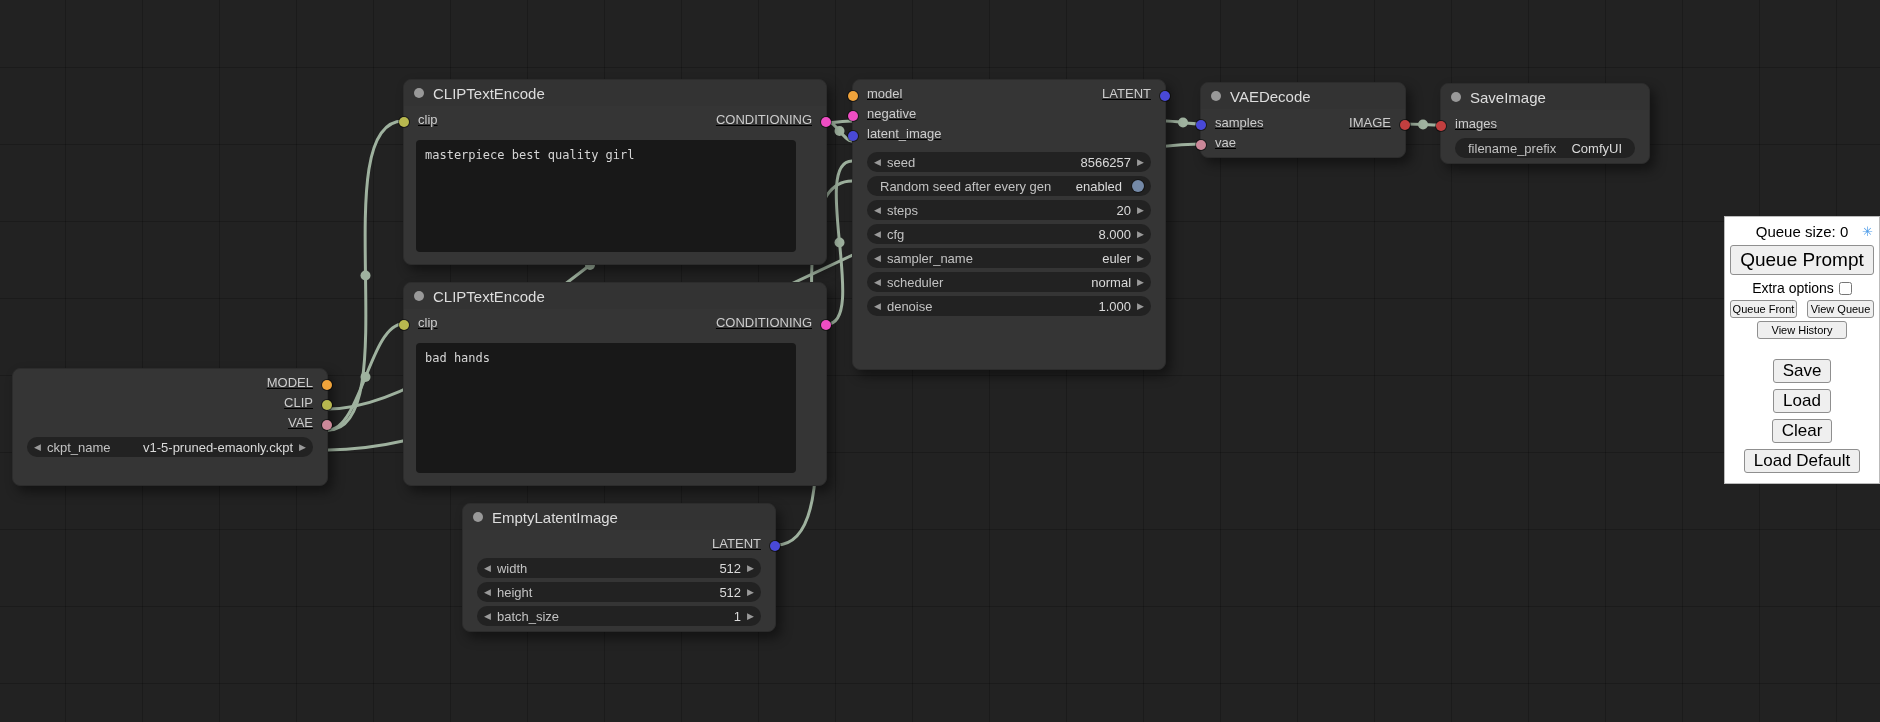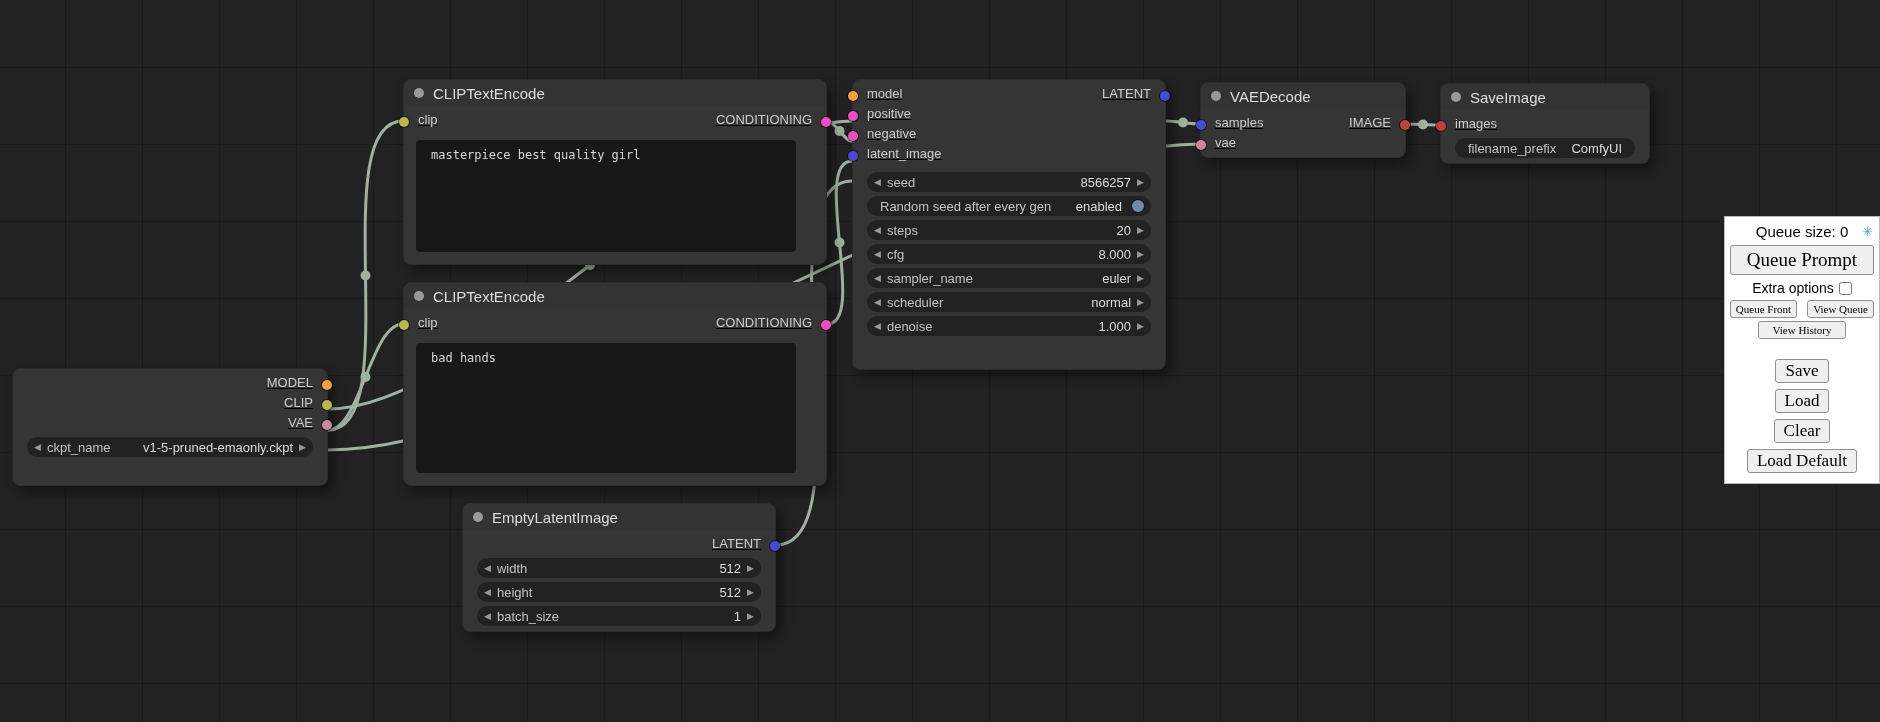--- a/index.html
+++ b/index.html
@@ -61,34 +61,34 @@
   .arrow{color:#9a9a9a;font-size:9px;line-height:1;flex:0 0 auto;}
   .w-label{color:#c2c2c2;margin:16px 6px;white-space:nowrap;flex:0 0 auto;}
   .w-value{flex:1 1 auto;text-align:right;color:#dadada;margin-right:6px;white-space:nowrap;overflow:hidden;}
   .toggle-dot{width:12px;height:12px;border-radius:50%;flex:0 0 auto;margin-left:4px;box-shadow:0 0 0 1px rgba(0,0,0,0.4);}
 
   .prompt-box{
     flex:1 1 auto;margin:8px 30px 12px 12px;
     background:#181818;color:#d6d6d6;
     border:none;border-radius:4px;resize:none;
     font-family:"DejaVu Sans Mono",monospace;font-size:12px;
-    padding:8px 15px;outline:none;
+    padding:8px 9px;outline:none;
   }
 
   
   .menu{
     position:absolute;right:0;top:216px;width:156px;z-index:3;
     background:#ffffff;color:#000000;
     padding:6px 5px 10px 5px;box-sizing:border-box;
     text-align:center;border:1px solid #bbbbbb;
   }
   .queue-size-row{position:relative;display:flex;align-items:center;justify-content:center;font-size:15px;margin:0 0 5px 0;}
   .settings-icon{position:absolute;right:1px;top:1px;color:#4a9ae8;font-size:13px;cursor:pointer;}
   .menu button{
-    font-family:Liberation Serif, serif;
+    font-family:Liberation Sans, sans-serif;
     background:#efefef;border:1px solid #8f8f8f;border-radius:3px;
     color:#000;cursor:pointer;
   }
   .queue-prompt{display:block;width:100%;font-size:19px;padding:3px 0;margin:0 0 5px 0;}
   .extra-options{display:flex;align-items:center;justify-content:center;gap:5px;font-size:14px;margin:2px 0 4px 0;}
   .extra-options input{margin:0;width:13px;height:13px;}
   .btn-pair{display:flex;gap:10px;margin:0 0 3px 0;}
   .btn-pair button{flex:1 1 50%;font-size:11px;padding:2px 0;}
   .view-history{display:block;margin:0 auto 20px auto;font-size:11px;padding:2px 14px;}
   .big-btn{display:block;margin:6px auto 0 auto;font-size:17px;padding:1px 9px;}
@@ -175,24 +175,20 @@
   <div class="node" style="left:852px;top:79px;width:314px;height:291px">
     <div class="spacer6"></div>
     <div class="slot-row both">
       <span class="dot in" style="background: rgb(239, 163, 59);"></span>
       <span class="slot-label">model</span>
       <span class="slot-label">LATENT</span>
       <span class="dot out" style="background: rgb(73, 73, 216);"></span>
     </div>
     <div class="slot-row">
       <span class="dot in" style="background: rgb(238, 77, 195);"></span>
-      <span class="slot-label">positive</span>
-    </div>
-    <div class="slot-row">
-      <span class="dot in" style="background: rgb(238, 77, 195);"></span>
       <span class="slot-label">negative</span>
     </div>
     <div class="slot-row">
       <span class="dot in" style="background: rgb(73, 73, 216);"></span>
       <span class="slot-label">latent_image</span>
     </div>
     <div class="widget first">
       <span class="arrow">◀</span>
       <span class="w-label">seed</span>
       <span class="w-value">8566257</span>

